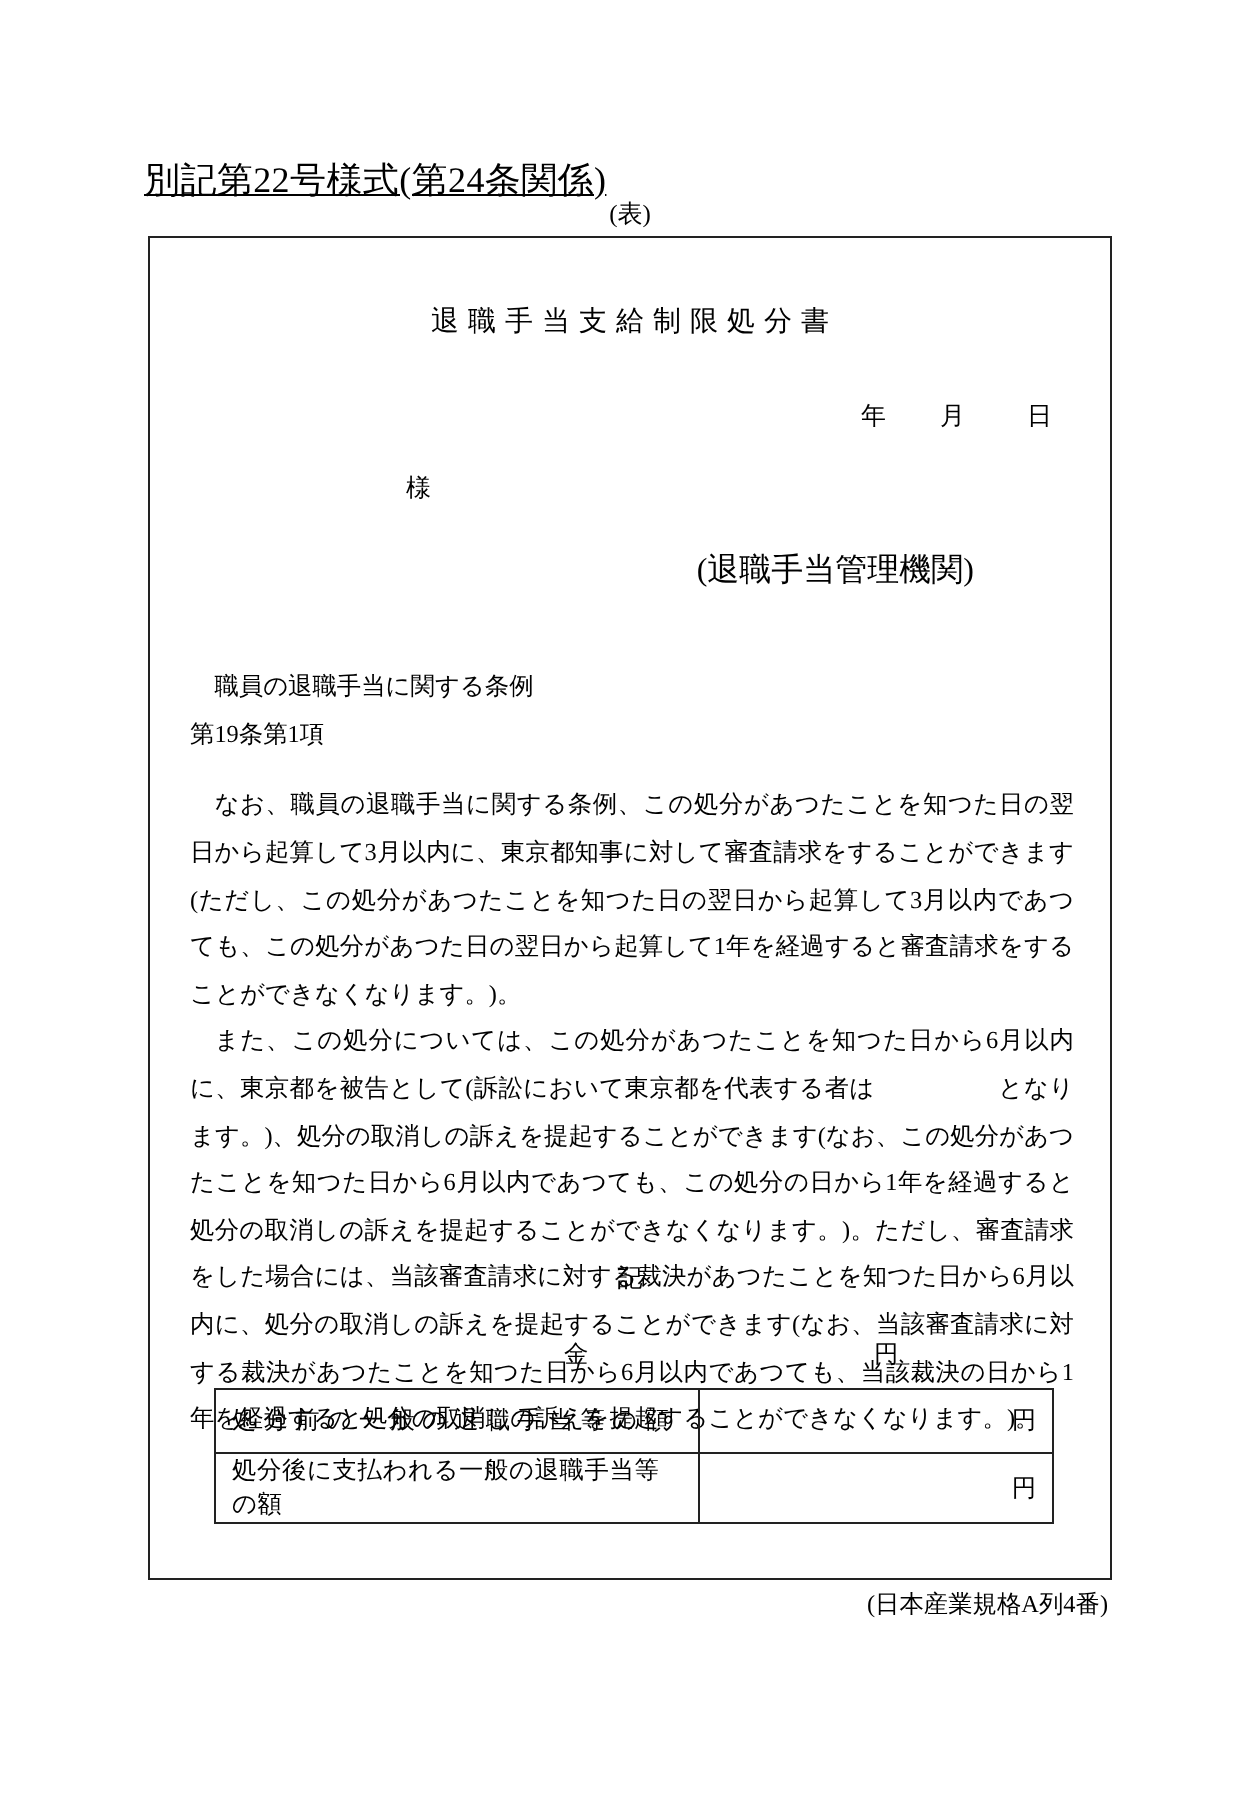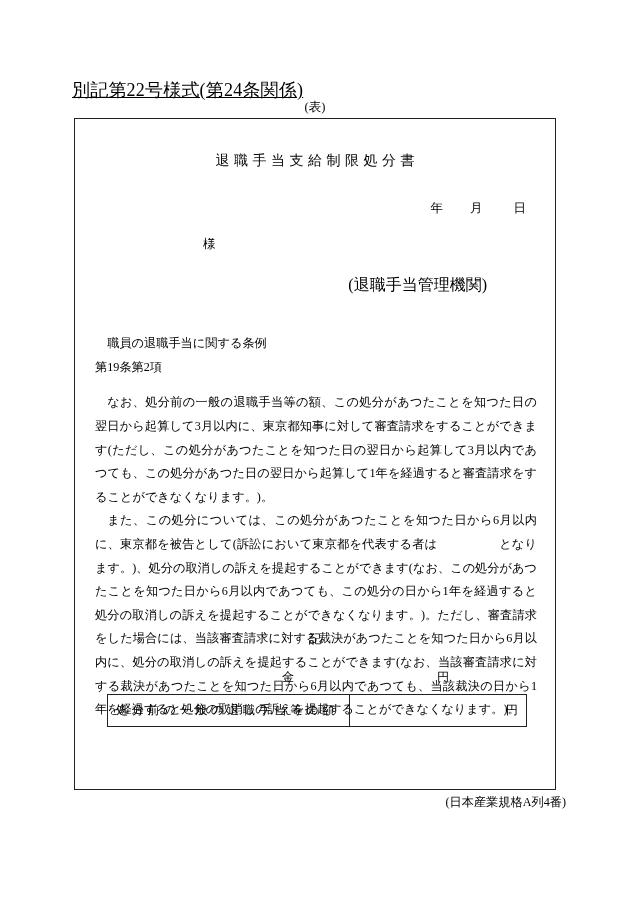--- a/index.html
+++ b/index.html
@@ -145,21 +145,21 @@
   td.label-cell.spaced {
     letter-spacing: 3.6px;
   }
   td.value-cell {
     width: 174px;
     text-align: right;
     padding-right: 12px;
   }
   .footer-note {
     position: absolute;
-    right: 64px;
+    right: 76px;
     top: 794px;
     font-size: 12.2px;
     font-family: Liberation Serif, serif;
   }
 </style>
 </head>
 <body>
 
 <div class="page">
 
@@ -173,38 +173,42 @@
 
     <div class="date-line">
       <span class="date-y">年</span><span class="date-m">月</span><span class="date-d">日</span>
     </div>
 
     <div class="addressee">様</div>
 
     <div class="issuer">(退職手当管理機関)</div>
 
     <div class="body-text">
-      <p class="para indent"><span>職員の退職手当に関する条例</span><span class="clause-box"></span></p><div>第19条第2項</div><p></p>
-      <p class="para indent">なお、処分前の一般の退職手当等の額、この処分があつたことを知つた日の翌日から起算して3月以内に、東京都知事に対して審査請求をすることができます(ただし、この処分があつたことを知つた日の翌日から起算して3月以内であつても、この処分があつた日の翌日から起算して1年を経過すると審査請求をすることができなくなります。)。</p>
+      <p class="para indent"><span>職員の退職手当に関する条例</span><span class="clause-box"></span></p><div>第19条第1項</div><p></p>
+      <p class="para indent">なお、職員の退職手当に関する条例、この処分があつたことを知つた日の翌日から起算して3月以内に、東京都知事に対して審査請求をすることができます(ただし、この処分があつたことを知つた日の翌日から起算して3月以内であつても、この処分があつた日の翌日から起算して1年を経過すると審査請求をすることができなくなります。)。</p>
       <p class="para indent">また、この処分については、この処分があつたことを知つた日から6月以内に、東京都を被告として(訴訟において東京都を代表する者は　　　　　となります。)、処分の取消しの訴えを提起することができます(なお、この処分があつたことを知つた日から6月以内であつても、この処分の日から1年を経過すると処分の取消しの訴えを提起することができなくなります。)。ただし、審査請求をした場合には、当該審査請求に対する裁決があつたことを知つた日から6月以内に、処分の取消しの訴えを提起することができます(なお、当該審査請求に対する裁決があつたことを知つた日から6月以内であつても、当該裁決の日から1年を経過すると処分の取消しの訴えを提起することができなくなります。)。</p>
     </div>
 
     <div class="ki">記</div>
 
     <div class="kin-row">
       <span class="kin-label">金</span>
       <span class="en-label">円</span>
     </div>
 
     <table class="amounts">
       <tbody>
           <tr>
         <td class="label-cell spaced">処分前の一般の退職手当等の額</td>
         <td class="value-cell">円</td>
       </tr>
+      <tr>
+        <td class="label-cell">処分後に支払われる一般の退職手当等の額</td>
+        <td class="value-cell">円</td>
+      </tr>
     </tbody>
       </table>
 
   </div>
 
   <div class="footer-note">(日本産業規格A列4番)</div>
 
 </div>
 
 </body></html>

